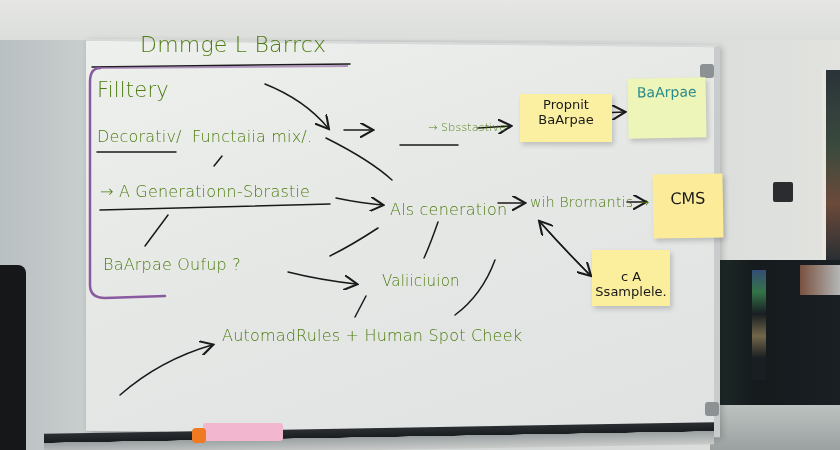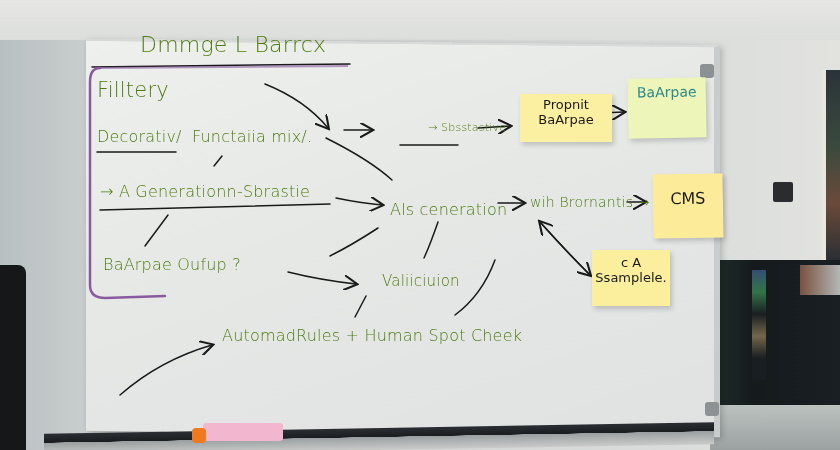--- a/index.html
+++ b/index.html
@@ -53,21 +53,21 @@
     .t7 { left: 390px; top: 200px; font-size: 16px; }
     .t8 { left: 530px; top: 194px; font-size: 14px; }
     .t9 { left: 362px; top: 272px; font-size: 15px; margin-left: 20px; }
     .t10 { left: 222px; top: 326px; font-size: 16px; }
 
     .sticky { position: absolute; box-shadow: 2px 3px 5px rgba(0,0,0,0.18);
       font-family: "DejaVu Sans", sans-serif; color: #1a1a1a; text-align: center; line-height: 1.15; }
     .s1 { left: 520px; top: 94px; width: 92px; height: 48px; background: #fbf0a2; font-size: 13px; padding-top: 4px; box-sizing: border-box; }
     .s2 { left: 628px; top: 78px; width: 78px; height: 60px; background: #eef5b8; color: #2b8a8a; font-size: 14px; padding-top: 6px; box-sizing: border-box; transform: rotate(-1deg); }
     .s3 { left: 653px; top: 174px; width: 70px; height: 64px; background: #fcec9a; font-size: 16px; padding-top: 16px; box-sizing: border-box; transform: rotate(-1deg); }
-    .s4 { left: 592px; top: 250px; width: 78px; height: 56px; background: #fbef9e; font-size: 13px; padding-top: 6px; box-sizing: border-box; }
+    .s4 { left: 592px; top: 250px; width: 78px; height: 56px; background: #fbef9e; font-size: 13px; padding-top: 20px; box-sizing: border-box; }
 
     svg.lines { position: absolute; left: 0; top: 0; width: 840px; height: 450px; pointer-events: none; }
   </style>
 </head>
 <body>
 
 <div class="wall-top"></div>
 <div class="monitor-left"></div>
 <div class="window"></div>
 <div class="wall-switch"></div>

